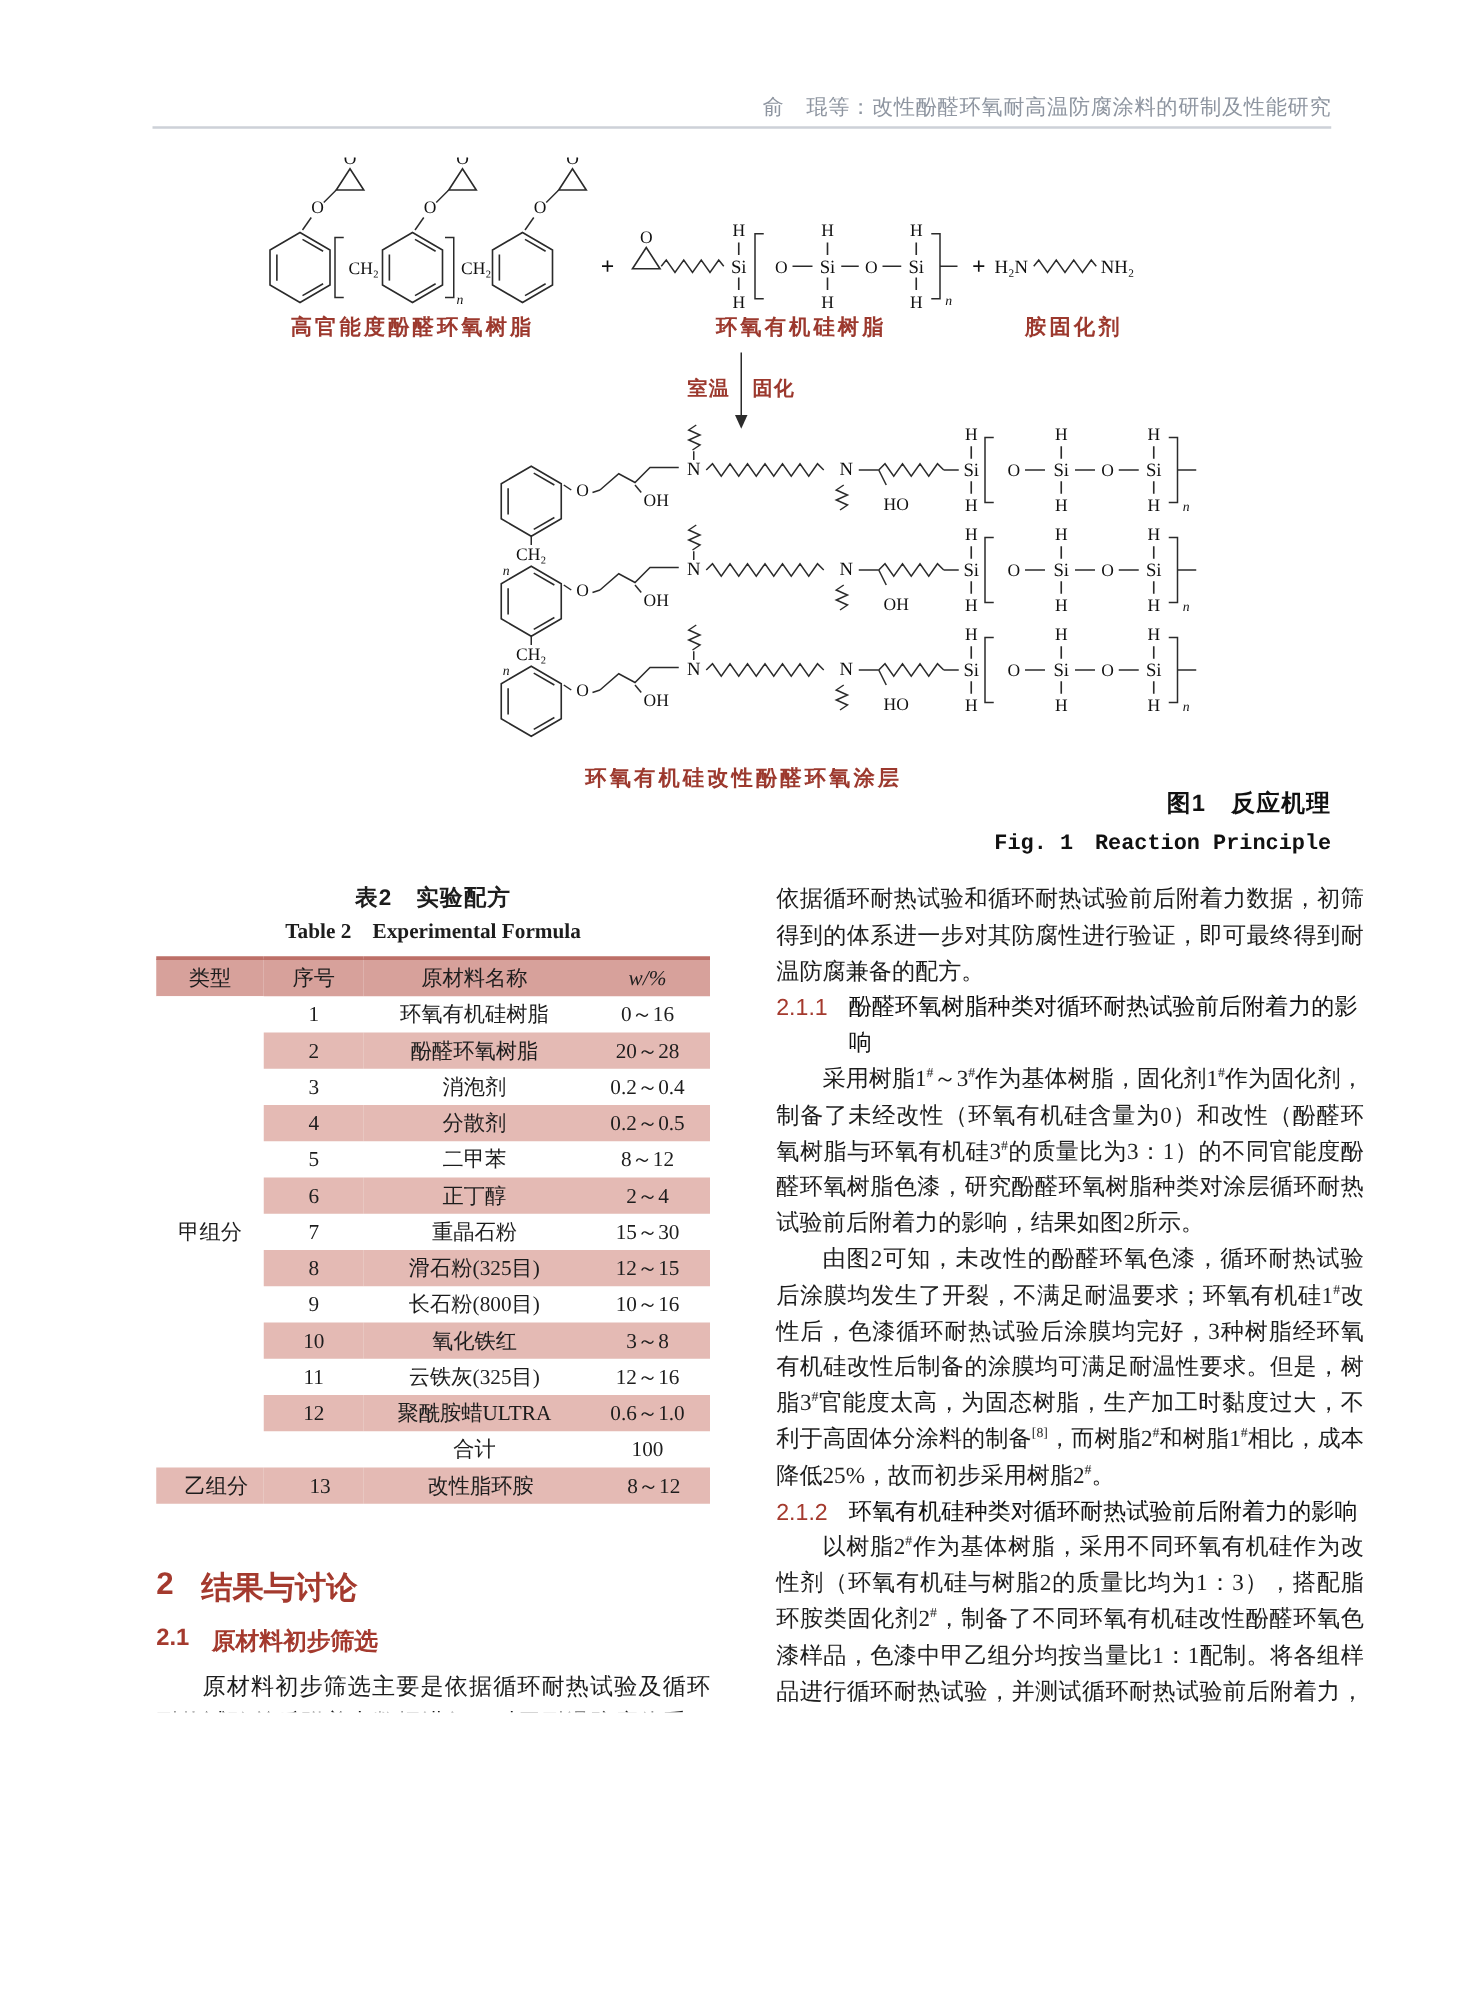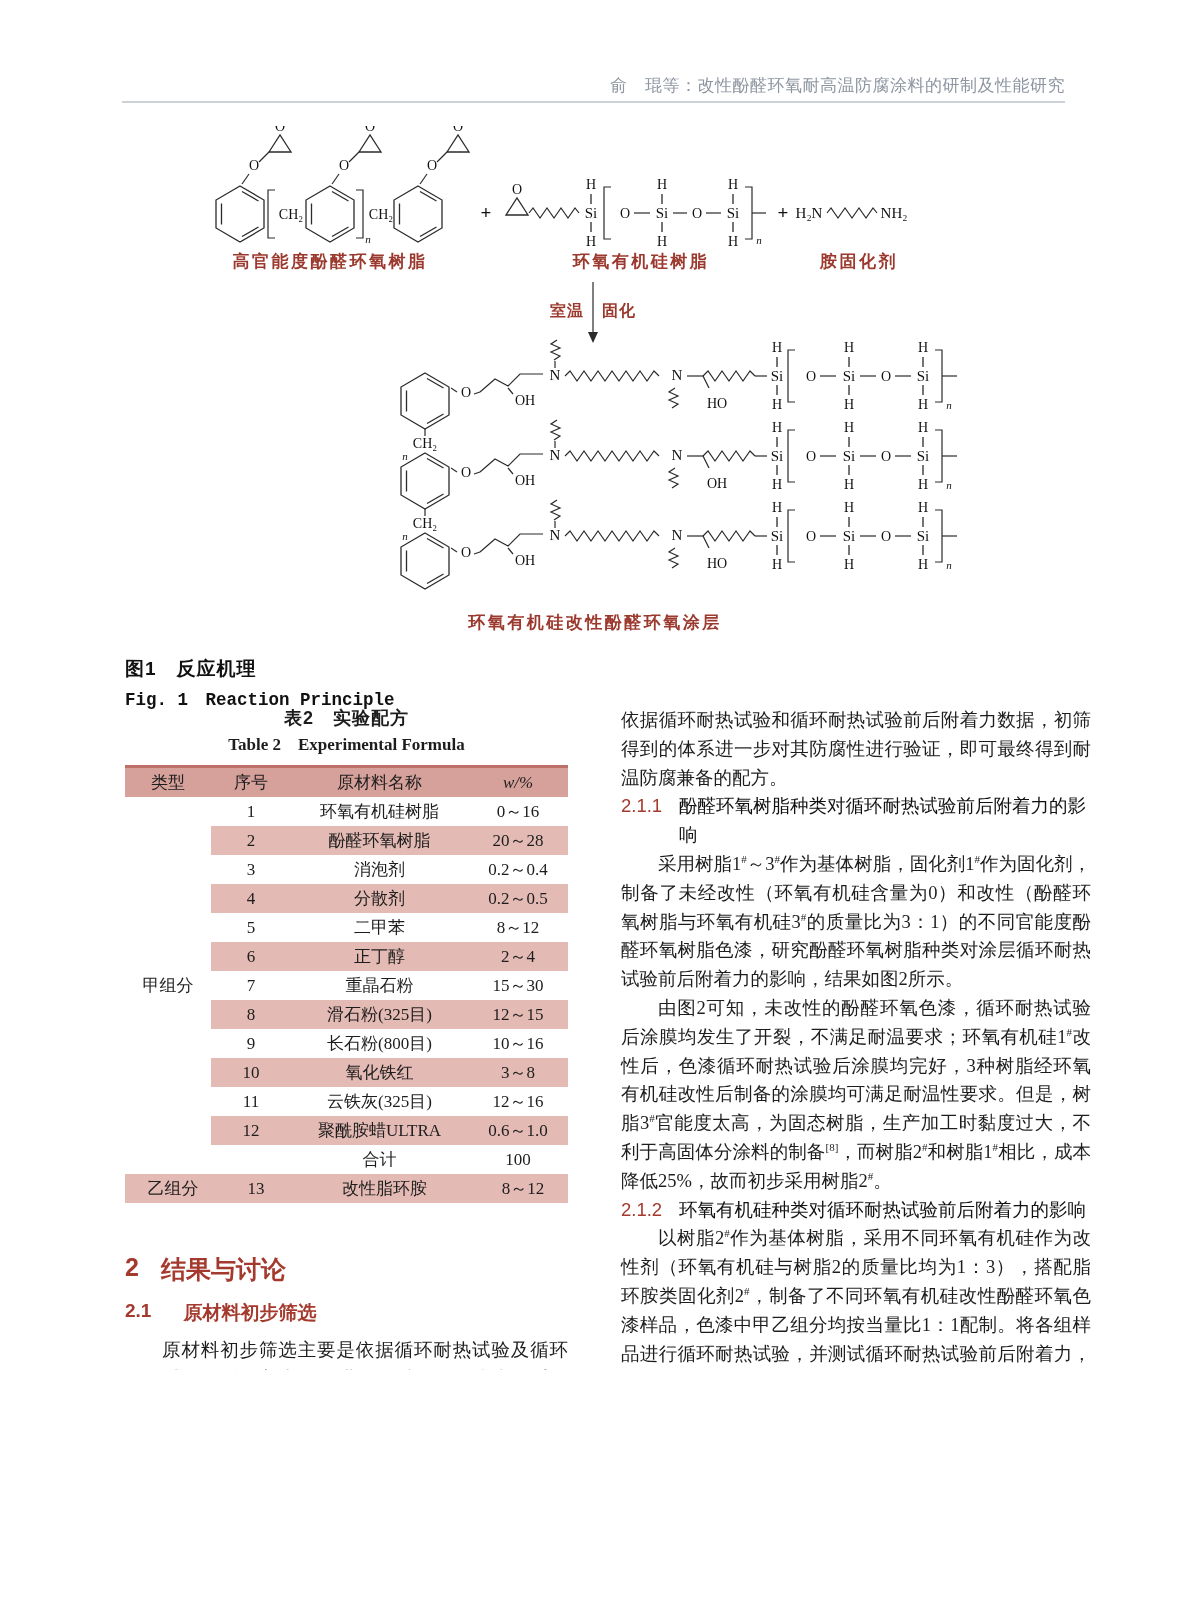--- a/index.html
+++ b/index.html
@@ -27,21 +27,21 @@
   
   .scheme{position:absolute;left:125px;top:126px;width:940px;height:512px;}
   .at{stroke:none;fill:#111;font:14px "Liberation Serif","DejaVu Serif",serif;text-anchor:middle;}
   .atsi{font-size:15px;}
   .subn{stroke:none;fill:#111;font:italic 11px "Liberation Serif","DejaVu Serif",serif;text-anchor:middle;}
   .plus{stroke:none;fill:#111;font:bold 19px "Liberation Serif","DejaVu Serif",serif;text-anchor:middle;}
   .rlab{stroke:none;fill:var(--diag-red);font:600 17px "Liberation Serif","DejaVu Serif",serif;letter-spacing:2.5px;text-anchor:middle;}
   .rsmall{stroke:none;fill:var(--diag-red);font:600 16px "Liberation Serif","DejaVu Serif",serif;letter-spacing:1px;}
   .bond{fill:none;stroke:#2b2b2b;stroke-width:1.2;}
 
-  .fig-caption{position:absolute;left:125px;top:656px;width:940px;text-align:left;}
+  .fig-caption{position:absolute;left:125px;top:630px;width:940px;text-align:right;}
   .cap-zh{font-family:"Liberation Sans","DejaVu Sans",sans-serif;font-weight:bold;font-size:19px;letter-spacing:1px;color:#111;}
   .cap-en{font-family:Liberation Mono, monospace;font-weight:bold;font-size:17.5px;margin-top:5px;color:#111;}
 
   
   .col{position:absolute;top:706px;}
   .col-left{left:125px;width:443px;}
   .col-right{left:621px;width:470px;}
   .bodytext{font-size:18.5px;line-height:28.8px;text-align:justify;color:var(--ink);}
   .indent{text-indent:2em;}
   .bodytext sup{font-size:11px;line-height:0;vertical-align:super;}
@@ -57,21 +57,21 @@
   }
   table.formula thead th{background:var(--tbl-head);border-top:3px solid #bd7068;}
   table.formula th.ital{font-style:italic;}
   table.formula tr.alt td{background:var(--tbl-stripe);}
   table.formula td.type-cell{background:#ffffff;vertical-align:middle;}
   table.formula tr.grpB td{background:var(--tbl-stripe);padding-left:12px;}
 
   
   .sec2{margin-top:50px;display:flex;gap:22px;font-family:"Liberation Sans","DejaVu Sans",sans-serif;
         font-weight:bold;font-size:25px;color:var(--red);}
-  .sec21{margin-top:14px;display:flex;gap:32px;font-family:"Liberation Sans","DejaVu Sans",sans-serif;
+  .sec21{margin-top:14px;display:flex;gap:18px;font-family:"Liberation Sans","DejaVu Sans",sans-serif;
         font-weight:bold;font-size:19px;color:var(--red);}
   .col-left .bodytext{margin-top:10px;}
   .h3wrap{display:flex;font-size:18.5px;line-height:28.8px;}
   .h3wrap .num{flex:0 0 58px;color:var(--red);font-family:"Liberation Sans","DejaVu Sans",sans-serif;}
   .h3wrap .ttl{flex:1;color:#111;}
 
   
   .footer{position:absolute;top:1454px;right:141px;display:flex;align-items:center;}
   .f-text{text-align:right;}
   .f-zh{font-family:"Liberation Sans","DejaVu Sans",sans-serif;font-weight:bold;font-size:21px;color:#3d4654;letter-spacing:2px;}

